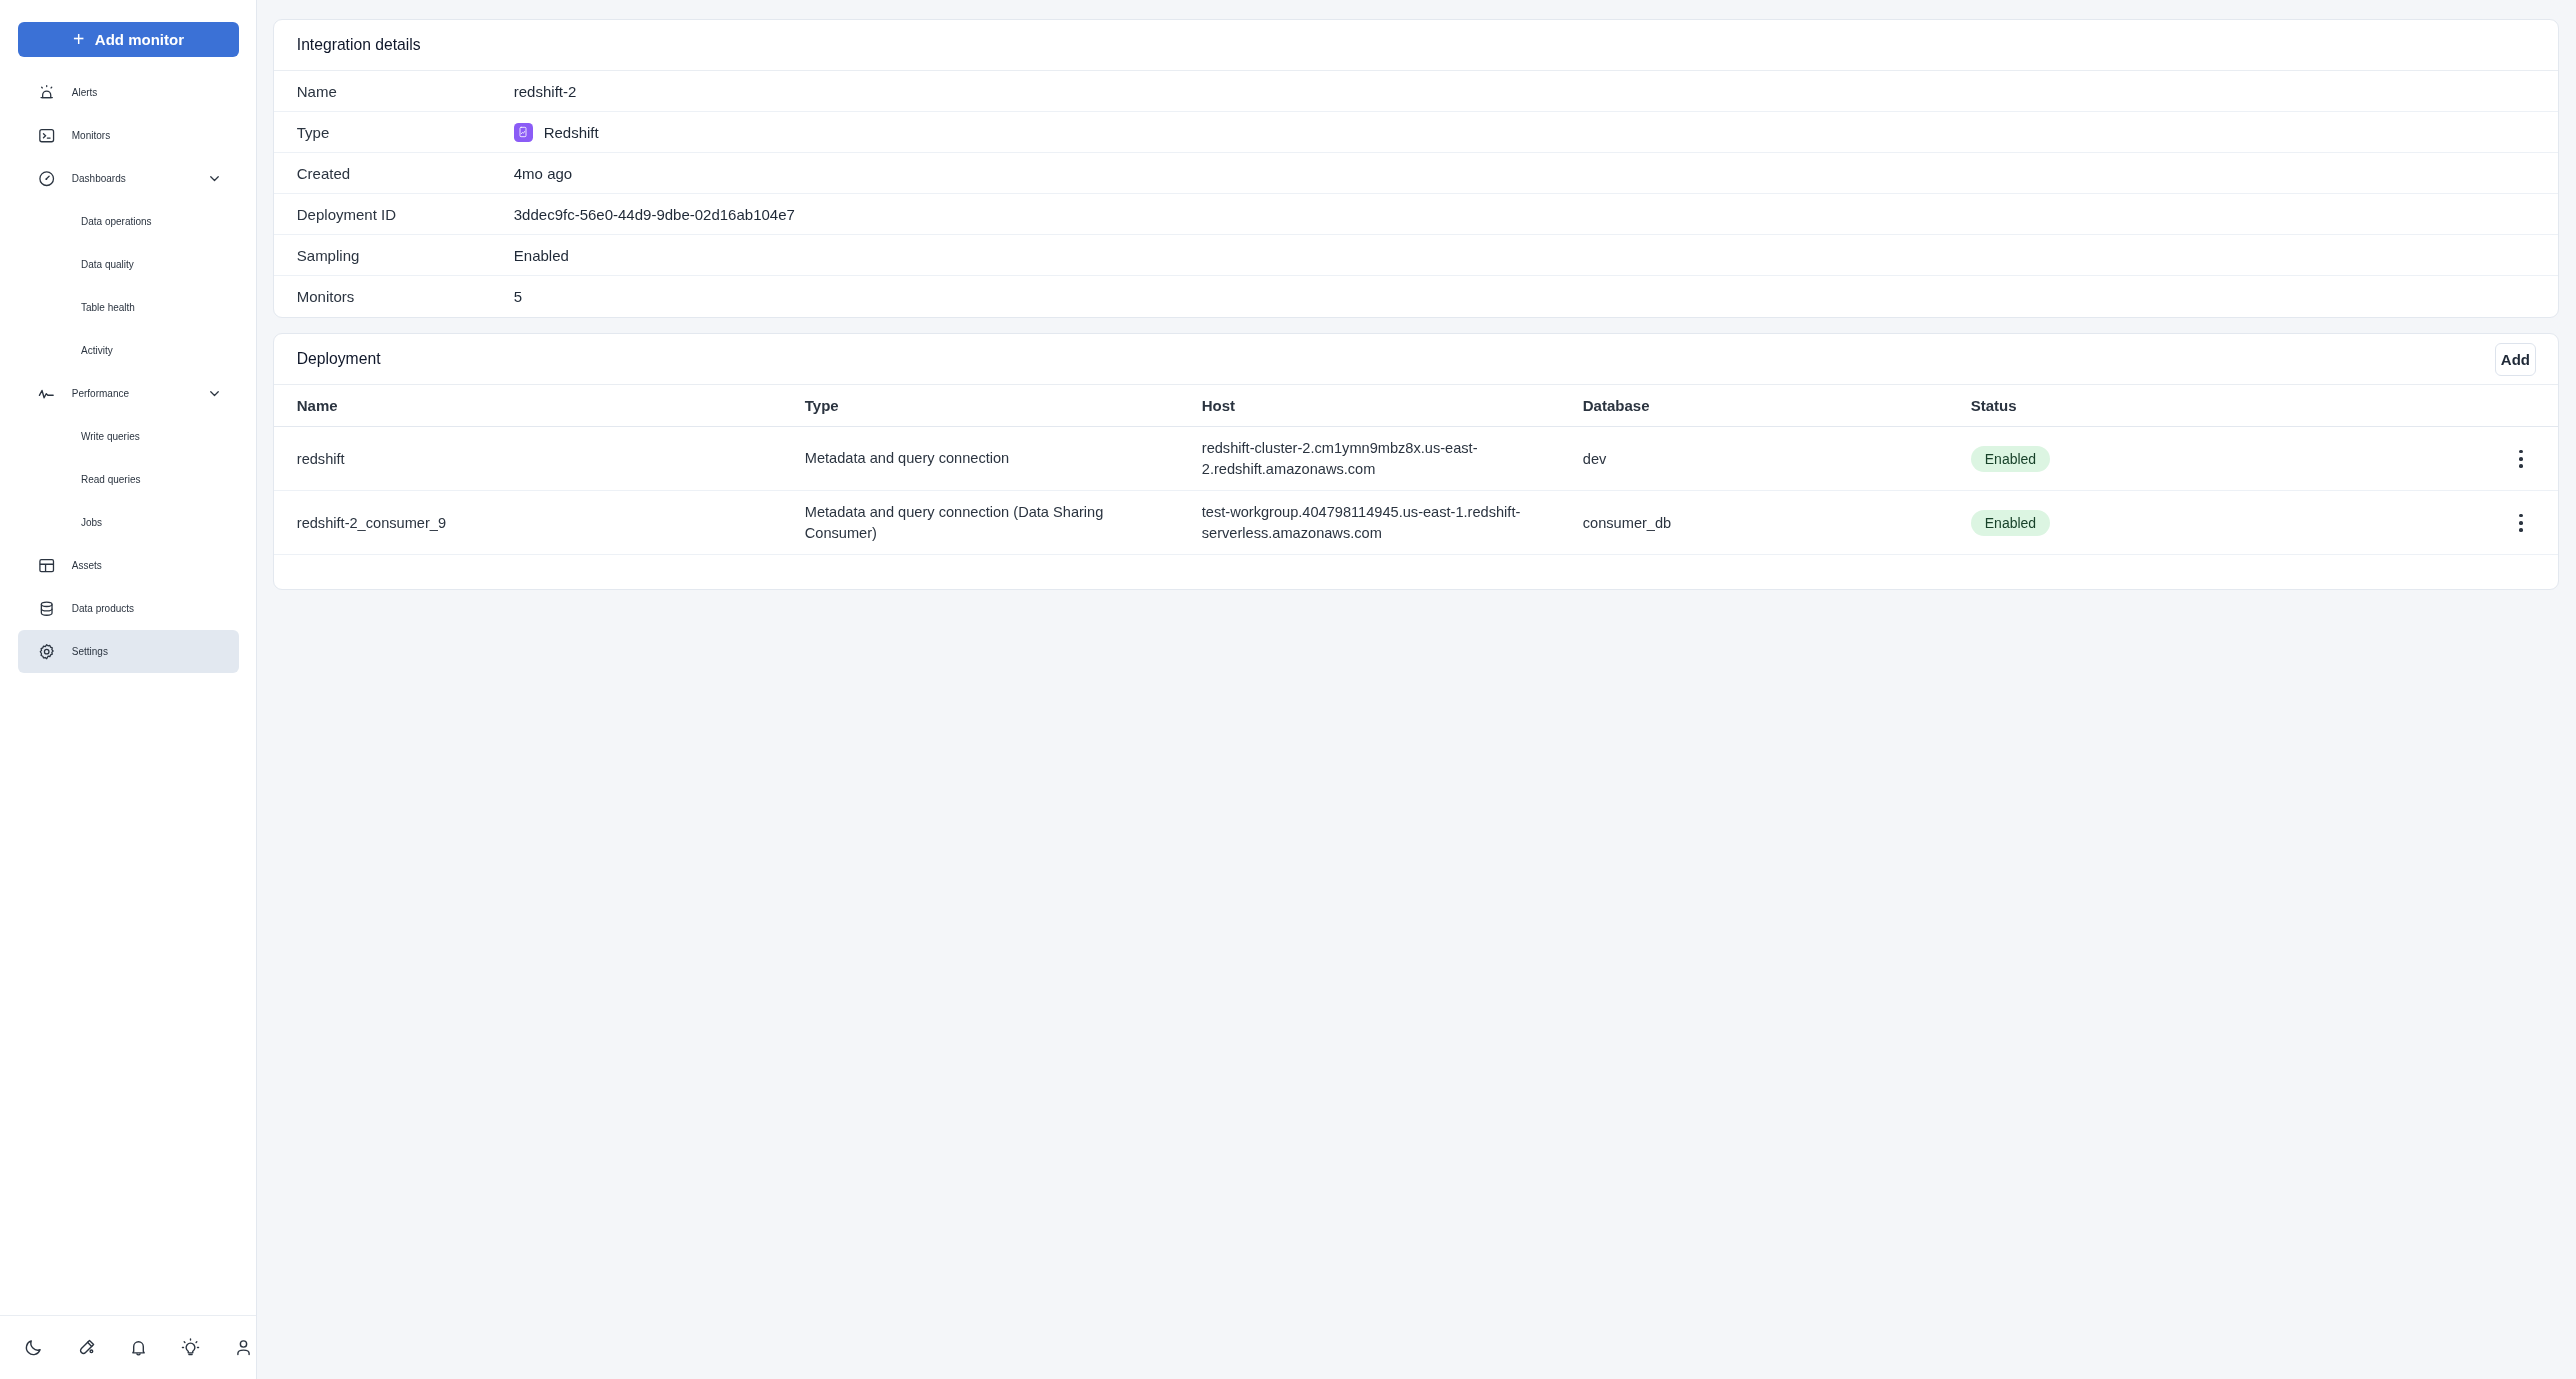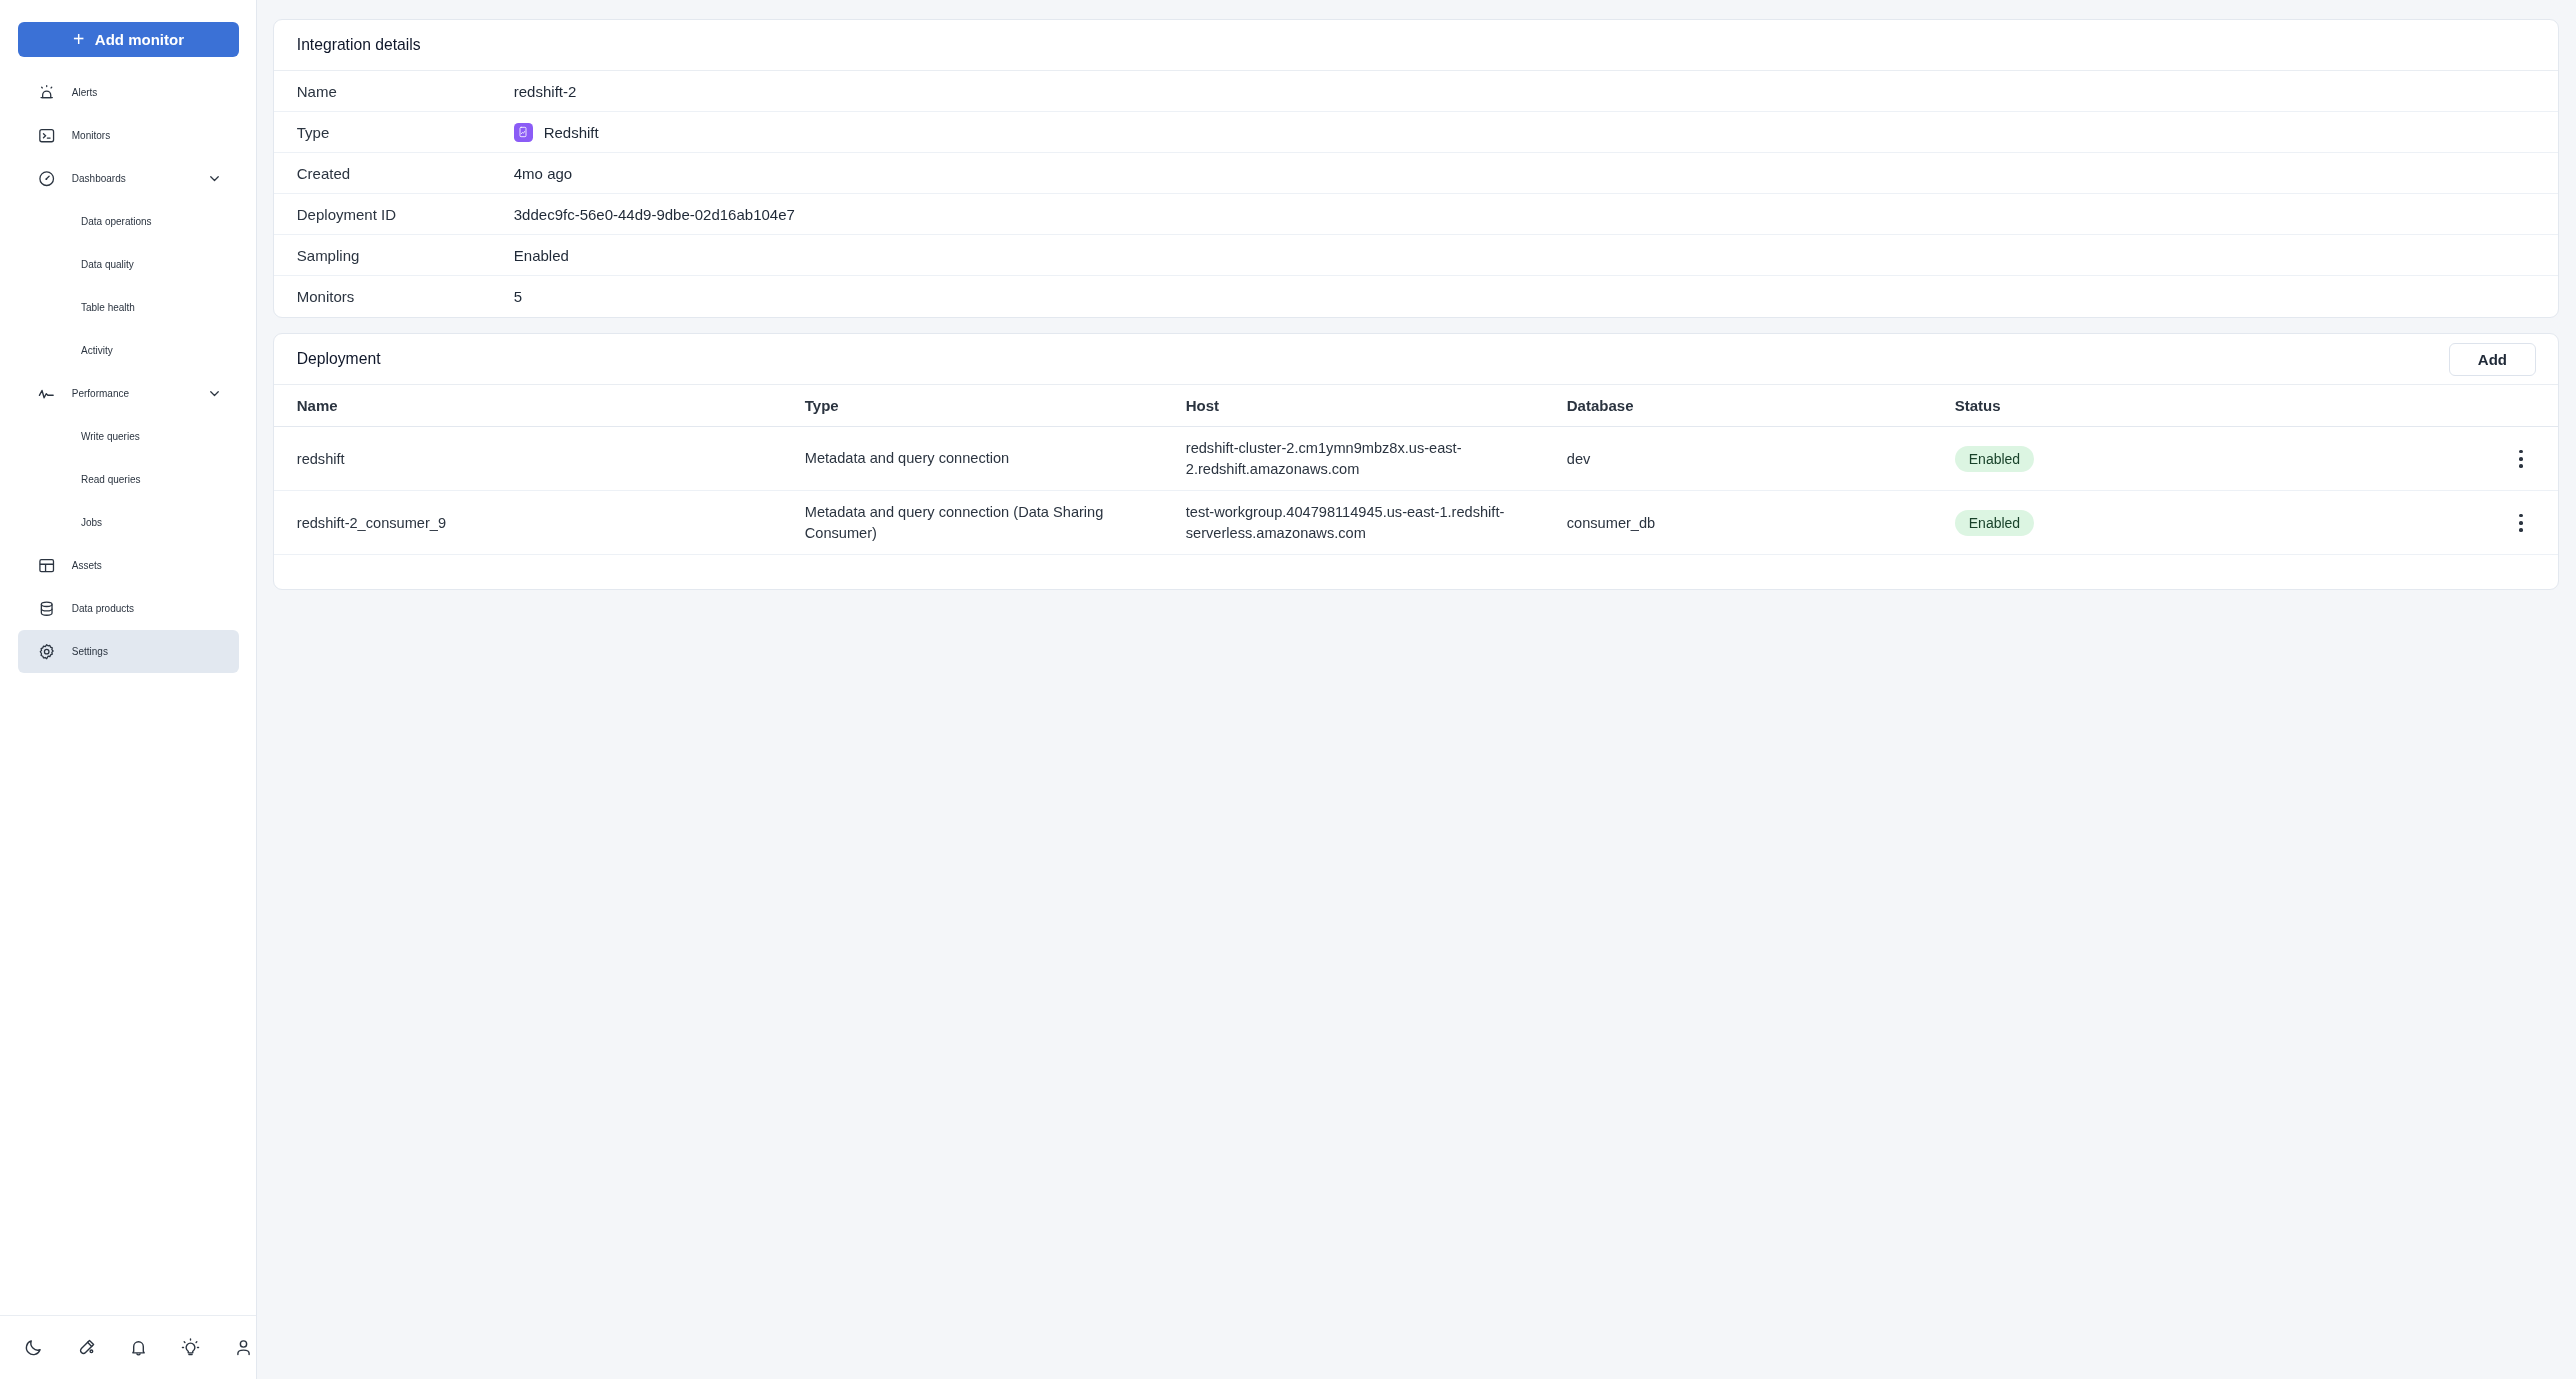--- a/index.html
+++ b/index.html
@@ -82,21 +82,21 @@
 
   .card-head {
     height: 51px;
     display: flex; align-items: center; justify-content: space-between;
     padding: 0 22.4px;
     border-bottom: 0.7px solid #E9EDF2;
   }
   .card-title { font-size: 15.7px; color: #0f172a; }
 
   .add-btn {
-    height: 33px; padding: 0 28px;
+    height: 33px; padding: 0 5px;
     background: #FFFFFF; border: 0.7px solid #DDE3EC; border-radius: 6px;
     font-size: 15px; font-weight: bold; color: #1F2937;
     cursor: pointer; font-family: "Liberation Sans", sans-serif;
   }
 
   
   .drow {
     display: flex; align-items: center;
     height: 41px;
     border-bottom: 0.7px solid #EDF1F6;
@@ -125,21 +125,21 @@
   .trow {
     display: flex; align-items: center;
     min-height: 64px;
     border-bottom: 0.7px solid #EDF1F6;
     padding: 0 22.4px;
     font-size: 14.6px; color: #2B3440;
   }
   .trow:last-of-type { border-bottom: none; }
   .c-name  { width: 508px; flex: 0 0 508px; }
   .c-type  { width: 381px; flex: 0 0 381px; padding-right: 22.4px; line-height: 1.45; }
-  .c-host  { width: 381px; flex: 0 0 381px; padding-right: 35px; line-height: 1.45; }
+  .c-host  { width: 381px; flex: 0 0 381px; padding-right: 35px; line-height: 1.45; margin-left: 16px; }
   .c-db    { width: 388px; flex: 0 0 388px; }
   .c-status{ width: 523px; flex: 0 0 523px; }
   .c-menu  { flex: 1 1 auto; display: flex; justify-content: flex-end; }
 
   .badge {
     display: inline-block;
     background: #DCF5E2; color: #18422A;
     border-radius: 746px;
     padding: 5.2px 14px;
     font-size: 14px;

